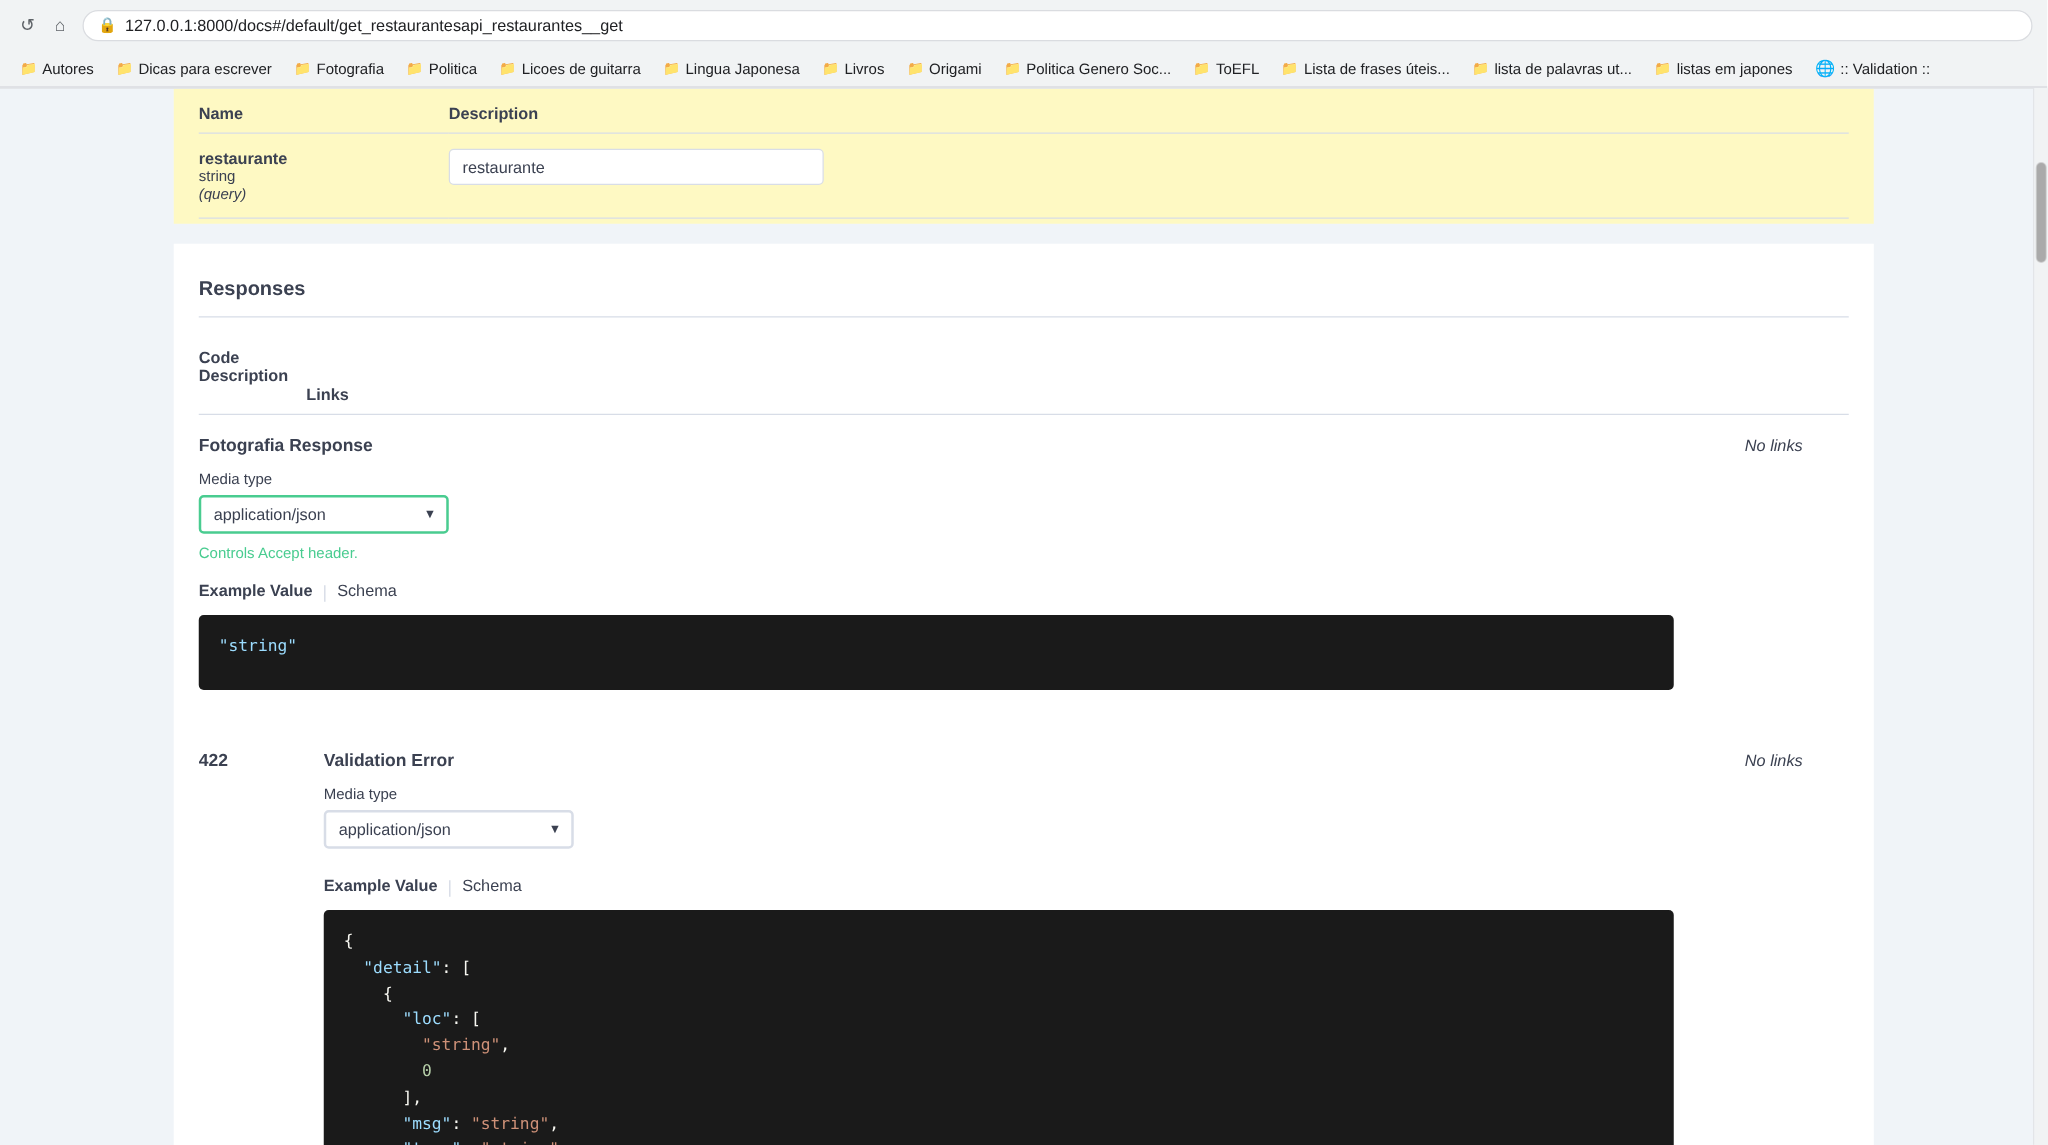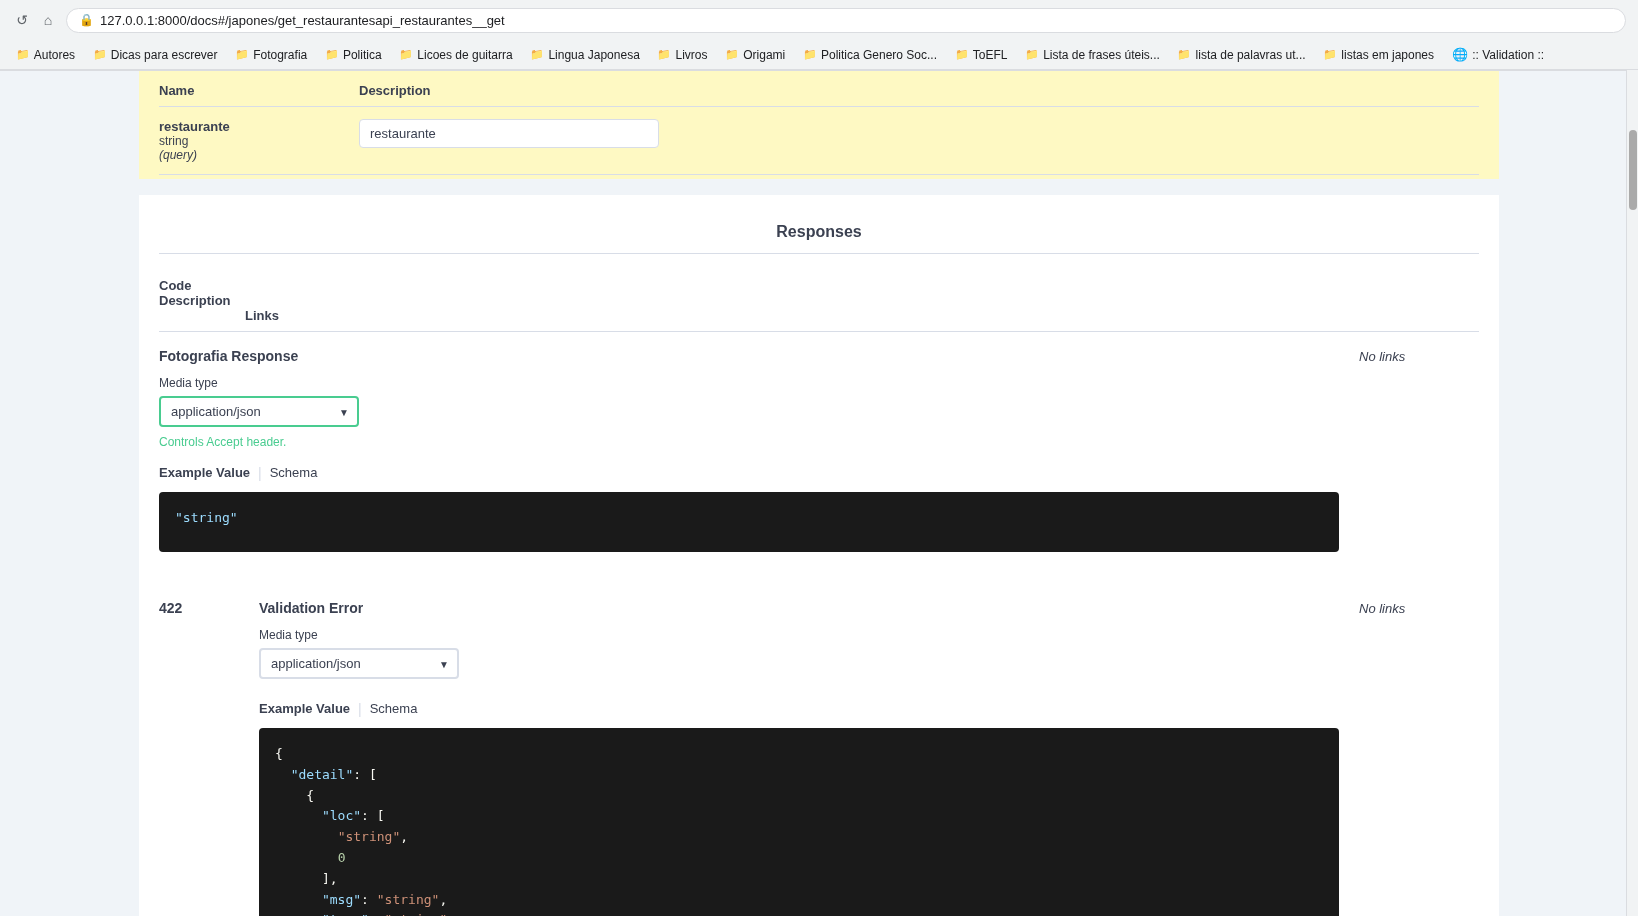--- a/index.html
+++ b/index.html
@@ -143,21 +143,20 @@
       padding: 16px 20px;
     }
 
     .section-title {
       font-size: 16px;
       font-weight: 700;
       color: #3b4151;
       padding: 12px 0;
       border-bottom: 1px solid #d8dde7;
       margin-bottom: 16px;
-      text-align: center;
     }
 
     .response-row {
       display: flex;
       gap: 20px;
       margin-bottom: 24px;
       padding-bottom: 16px;
     }
 
     .response-code-col {
@@ -170,21 +169,21 @@
       font-weight: bold;
       color: #3b4151;
     }
 
     .response-desc-col {
       flex: 1;
     }
 
     .response-links-col {
       width: 120px;
-      text-align: left;
+      text-align: center;
       flex-shrink: 0;
     }
 
     .response-description {
       font-size: 14px;
       font-weight: bold;
       color: #3b4151;
       margin-bottom: 12px;
     }
 
@@ -346,21 +345,21 @@
 <body>
 
 <div class="browser-chrome">
   <div class="browser-toolbar">
     <div class="browser-nav-icons">
       <div class="nav-icon">↺</div>
       <div class="nav-icon">⌂</div>
     </div>
     <div class="address-bar">
       <span class="address-lock">🔒</span>
-      <span>127.0.0.1:8000/docs#/japones/get_restaurantesapi_restaurantes__get</span>
+      <span>127.0.0.1:8000/docs#/default/get_restaurantesapi_restaurantes__get</span>
     </div>
   </div>
   <div class="bookmarks-bar">
     <div class="bookmark-item">
       <span class="bookmark-icon">📁</span>
       <span>Autores</span>
     </div>
     <div class="bookmark-item">
       <span class="bookmark-icon">📁</span>
       <span>Dicas para escrever</span>

